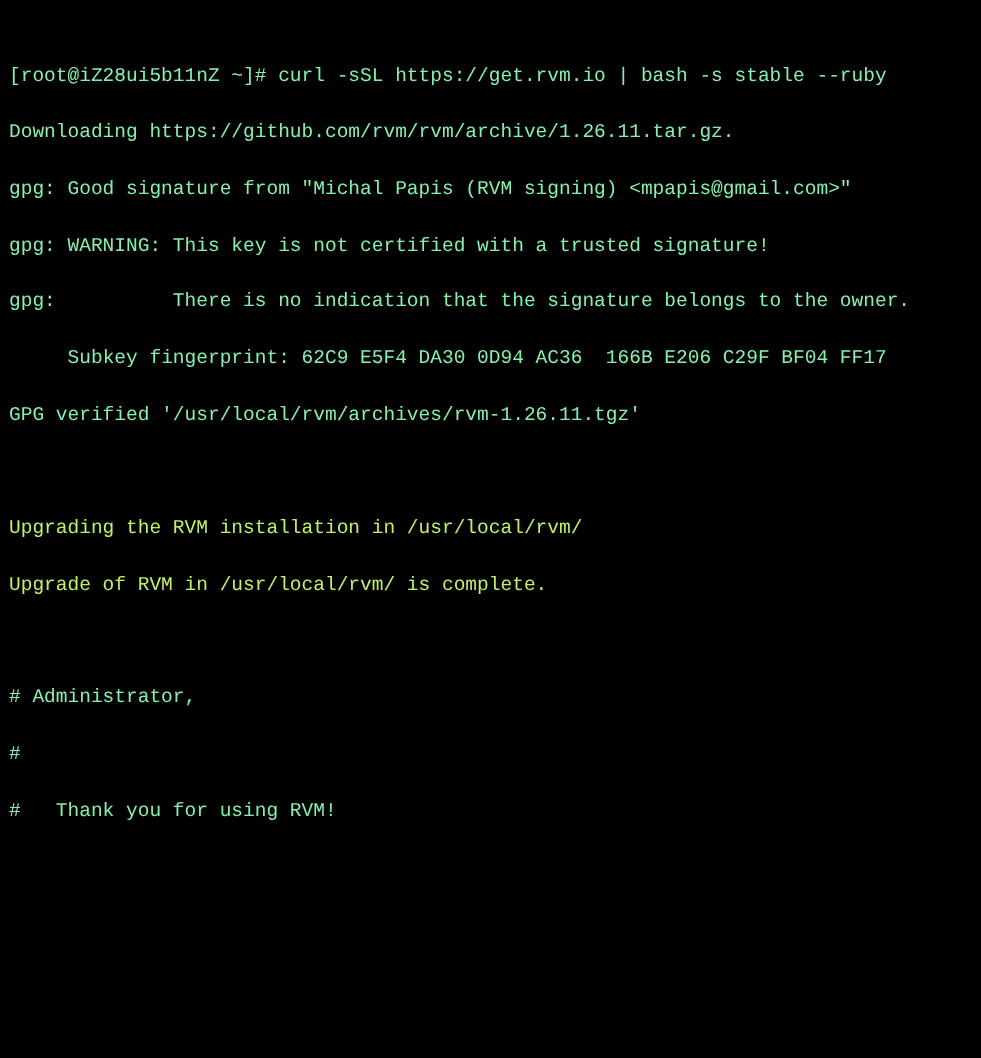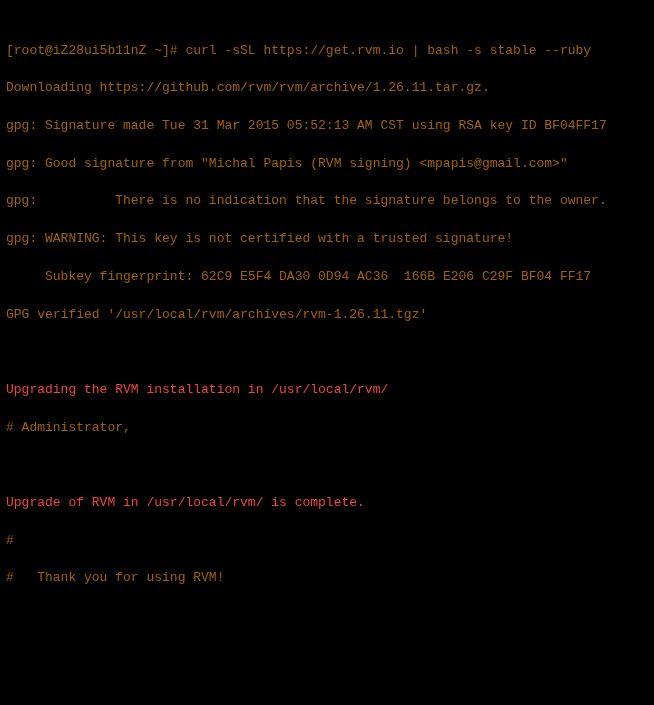--- a/index.html
+++ b/index.html
@@ -18,43 +18,42 @@
     #terminal {
       background-color: #000000;
       color: #00ff00;
       width: 654px;
       min-height: 705px;
       padding: 4px 6px;
       white-space: pre-wrap;
       word-break: break-all;
       line-height: 1.45;
     }
-    .green { color: #a16207; }
-    .cyan { color: #ef4444; }
+    .green { color: #86efac; }
+    .cyan { color: #bef264; }
     .line { display: block; }
   </style>
 </head>
 <body>
 
 <div id="terminal">
   <span class="line green">[root@iZ28ui5b11nZ ~]# curl -sSL https://get.rvm.io | bash -s stable --ruby</span>
 <span class="line green">Downloading https://github.com/rvm/rvm/archive/1.26.11.tar.gz.</span>
-<span class="line green">gpg: Signature made Tue 31 Mar 2015 05:52:13 AM CST using RSA key ID BF04FF17</span>
 <span class="line green">gpg: Good signature from "Michal Papis (RVM signing) &lt;mpapis@gmail.com&gt;"</span>
+<span class="line green">gpg: WARNING: This key is not certified with a trusted signature!</span>
 <span class="line green">gpg:          There is no indication that the signature belongs to the owner.</span>
-<span class="line green">gpg: WARNING: This key is not certified with a trusted signature!</span>
 <span class="line green">     Subkey fingerprint: 62C9 E5F4 DA30 0D94 AC36  166B E206 C29F BF04 FF17</span>
 <span class="line green">GPG verified '/usr/local/rvm/archives/rvm-1.26.11.tgz'</span>
 
 
 <span class="line cyan">Upgrading the RVM installation in /usr/local/rvm/</span>
-<span class="line green"># Administrator,</span>
+<span class="line cyan">Upgrade of RVM in /usr/local/rvm/ is complete.</span>
 
 
-<span class="line cyan">Upgrade of RVM in /usr/local/rvm/ is complete.</span>
+<span class="line green"># Administrator,</span>
 <span class="line green">#</span>
 <span class="line green">#   Thank you for using RVM!</span>
 
 
 
 
 
 
 
 

